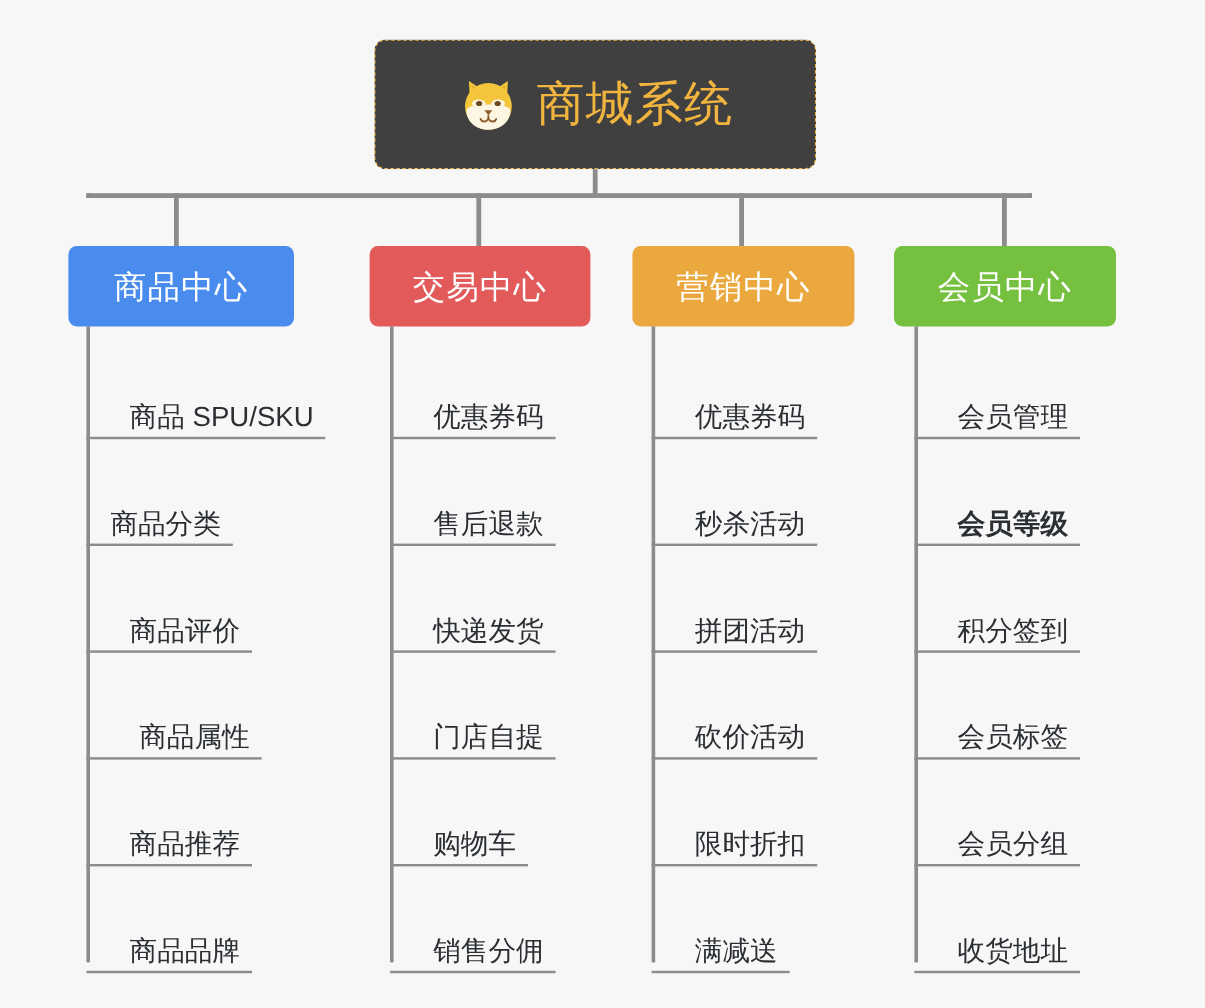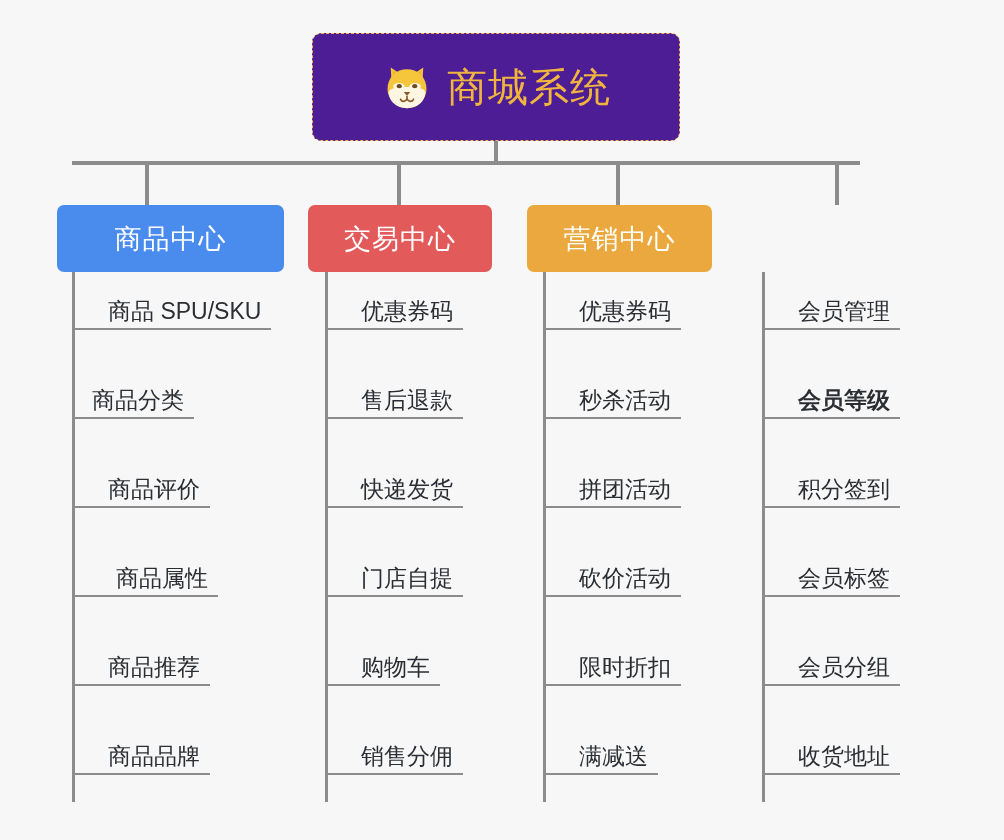--- a/index.html
+++ b/index.html
@@ -83,40 +83,40 @@
     position: absolute;
     left: 0;
     top: 0;
     width: 3px;
     height: 530px;
     background: #8c8c8c;
   }
   .leaf {
     position: absolute;
     left: 0;
-    height: 58px;
+    height: 94px;
     display: flex;
     align-items: flex-end;
     border-bottom: 2px solid #8c8c8c;
     padding: 0 10px 4px 36px;
     box-sizing: border-box;
   }
   .leaf-label {
     font-size: 23px;
     color: #2b2f33;
     line-height: 1.1;
     white-space: nowrap;
   }
 </style>
 </head>
 <body style="background: rgb(247, 247, 247);">
 
 <div id="mindmap">
 
-  <div class="root-node" style="border-color: rgb(236, 179, 74); background: #4c1d95;">
+  <div class="root-node" style="border-color: rgb(236, 179, 74); background: #404040;">
     <span class="root-emoji">
       <svg viewBox="0 0 64 64" width="52" height="52" aria-hidden="true">
         <path d="M12 8 L13 26 L24 16 Z" fill="#f5c63c"></path>
         <path d="M52 8 L51 26 L40 16 Z" fill="#f5c63c"></path>
         <path d="M15 12 L15.6 23 L22 17 Z" fill="#e8ae2e"></path>
         <path d="M49 12 L48.4 23 L42 17 Z" fill="#e8ae2e"></path>
         <circle cx="32" cy="34" r="24" fill="#f5c63c"></circle>
         <path d="M32 58 C19 58 9.5 49 9.5 39 C9.5 35 14 32 32 32 C50 32 54.5 35 54.5 39 C54.5 49 45 58 32 58 Z" fill="#fdf6e3"></path>
         <ellipse cx="22" cy="31" rx="7" ry="4" fill="#fdf6e3"></ellipse>
         <ellipse cx="42" cy="31" rx="7" ry="4" fill="#fdf6e3"></ellipse>
@@ -135,29 +135,32 @@
   <div class="conn conn-h" style="left: 72px; top: 161px; width: 788px; background: rgb(140, 140, 140);"></div>
 
   <div class="conn conn-v" style="left: 145px; top: 161px; height: 44px; background: rgb(140, 140, 140);"></div>
   <div class="conn conn-v" style="left: 397px; top: 161px; height: 44px; background: rgb(140, 140, 140);"></div>
   <div class="conn conn-v" style="left: 616px; top: 161px; height: 44px; background: rgb(140, 140, 140);"></div>
   <div class="conn conn-v" style="left: 835px; top: 161px; height: 44px; background: rgb(140, 140, 140);"></div>
 
   <div class="conn conn-v" style="left: 72px; top: 161px; height: 4px; background: rgb(140, 140, 140);"></div>
   <div class="conn conn-v" style="left: 856px; top: 161px; height: 4px; background: rgb(140, 140, 140);"></div>
 
-  <div class="cat-box" style="left: 57px; top: 205px; width: 227px; background: rgb(74, 140, 238);">
+  <div class="cat-box" style="left: 57px; top: 205px; width: 188px; background: rgb(74, 140, 238);">
     <span>商品中心</span>
   </div>
   <div class="cat-box" style="left: 308px; top: 205px; width: 184px; background: rgb(226, 90, 90);">
     <span>交易中心</span>
   </div>
   <div class="cat-box" style="left: 527px; top: 205px; width: 185px; background: rgb(234, 168, 62);">
     <span>营销中心</span>
   </div>
+  <div class="cat-box" style="left: 745px; top: 205px; width: 185px; background: rgb(118, 192, 64);">
+    <span>会员中心</span>
+  </div>
 
   <div class="branch" style="left:72px;">
     <div class="branch-spine" style="background: rgb(140, 140, 140);"></div>
     <div class="leaf" style="top: 0px; border-bottom-color: rgb(140, 140, 140);">
       <span class="leaf-label">商品 SPU/SKU</span>
     </div>
     <div class="leaf" style="top: 89px; border-bottom-color: rgb(140, 140, 140); padding-left: 20px;">
       <span class="leaf-label">商品分类</span>
     </div>
     <div class="leaf" style="top: 178px; border-bottom-color: rgb(140, 140, 140);">

